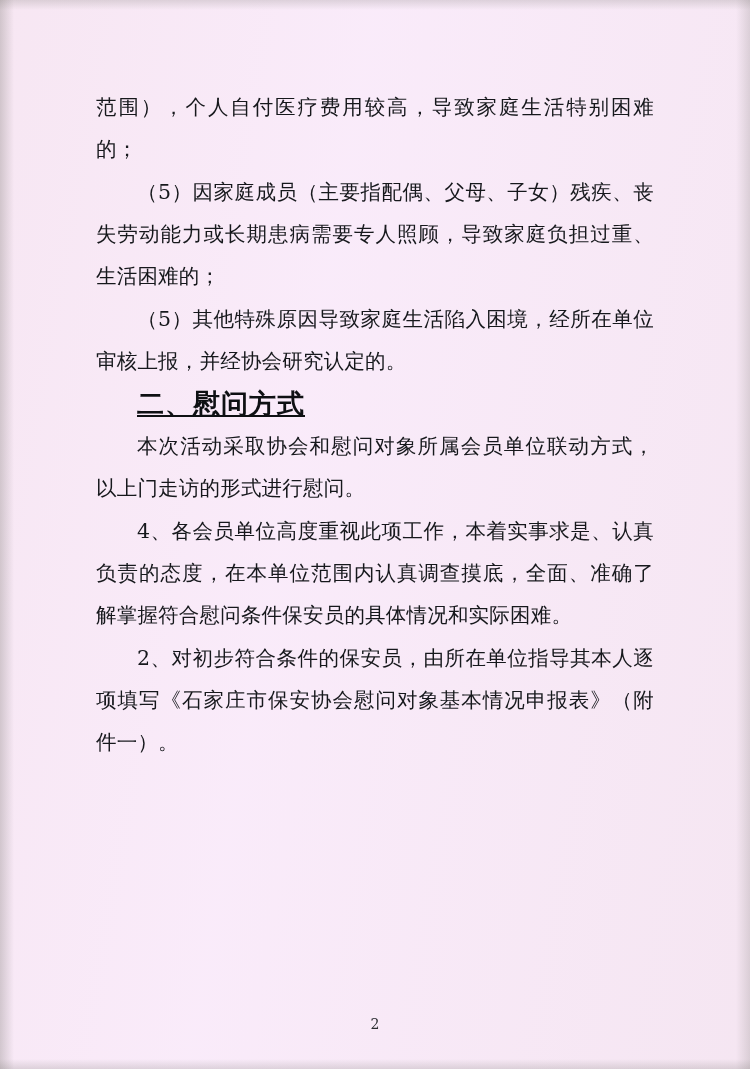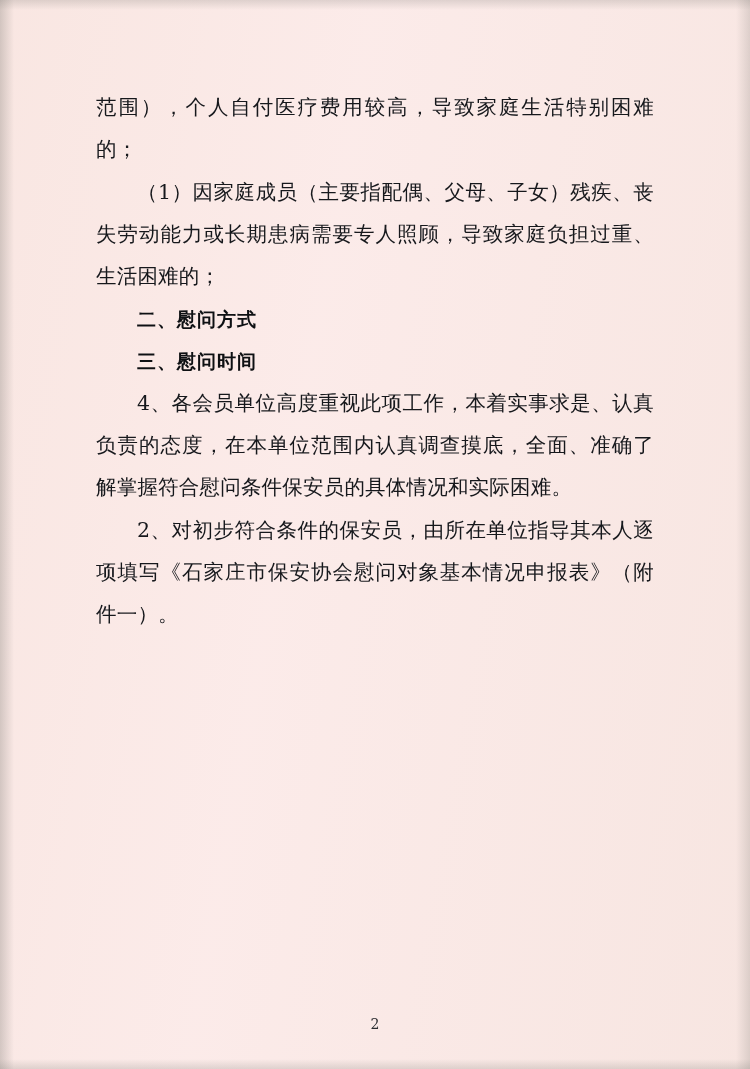--- a/index.html
+++ b/index.html
@@ -8,21 +8,21 @@
     background: #6e6e6e;
   }
   body {
     font-family: "DejaVu Serif", "Liberation Serif", serif;
   }
   .page {
     position: relative;
     width: 750px;
     height: 1069px;
     margin: 0 auto;
-    background: #ef4444;
+    background: #d946ef;
     overflow: hidden;
     box-sizing: border-box;
   }
   
   .paper-tint {
     position: absolute;
     inset: 0;
     background:
       linear-gradient(100deg, rgba(250,248,243,0.9) 0%, rgba(253,253,251,0.9) 40%, rgba(248,247,242,0.9) 100%);
     pointer-events: none;
@@ -40,26 +40,27 @@
     color: #16181c;
     text-align: justify;
     text-justify: inter-ideograph;
     letter-spacing: 0.2px;
   }
   p.indent {
     text-indent: 41px;
   }
   p.heading {
     margin: 0;
-    font-size: 19px;
+    font-size: 27px;
     line-height: 42px;
     font-weight: bold;
     color: #0e1013;
     text-indent: 41px;
     letter-spacing: 1px;
+    text-decoration: underline;
   }
   .page-number {
     position: absolute;
     left: 0;
     right: 0;
     top: 1016px;
     text-align: center;
     font-size: 14px;
     color: #2a2c30;
     font-family: "DejaVu Serif", "Liberation Serif", serif;
@@ -99,22 +100,23 @@
 
 <div class="page">
   <div class="paper-tint"></div>
   <div class="edge-shadow edge-left"></div>
   <div class="edge-shadow edge-right"></div>
   <div class="edge-top"></div>
   <div class="edge-bottom"></div>
 
   <div class="content">
     <p class="para">范围），个人自付医疗费用较高，导致家庭生活特别困难的；</p>
-    <p class="para indent">（1）因家庭成员（主要指配偶、父母、子女）残疾、丧失劳动能力或长期患病需要专人照顾，导致家庭负担过重、生活困难的；</p>
+    <p class="para indent">（5）因家庭成员（主要指配偶、父母、子女）残疾、丧失劳动能力或长期患病需要专人照顾，导致家庭负担过重、生活困难的；</p>
+    <p class="para indent">（5）其他特殊原因导致家庭生活陷入困境，经所在单位审核上报，并经协会研究认定的。</p>
     <p class="heading">二、慰问方式</p>
-    <p class="heading">三、慰问时间</p>
+    <p class="para indent">本次活动采取协会和慰问对象所属会员单位联动方式，以上门走访的形式进行慰问。</p>
     <p class="para indent">4、各会员单位高度重视此项工作，本着实事求是、认真负责的态度，在本单位范围内认真调查摸底，全面、准确了解掌握符合慰问条件保安员的具体情况和实际困难。</p>
     <p class="para indent">2、对初步符合条件的保安员，由所在单位指导其本人逐项填写《石家庄市保安协会慰问对象基本情况申报表》（附件一）。</p>
 
   </div>
 
   <div class="page-number">2</div>
 </div>
 
 </body></html>

